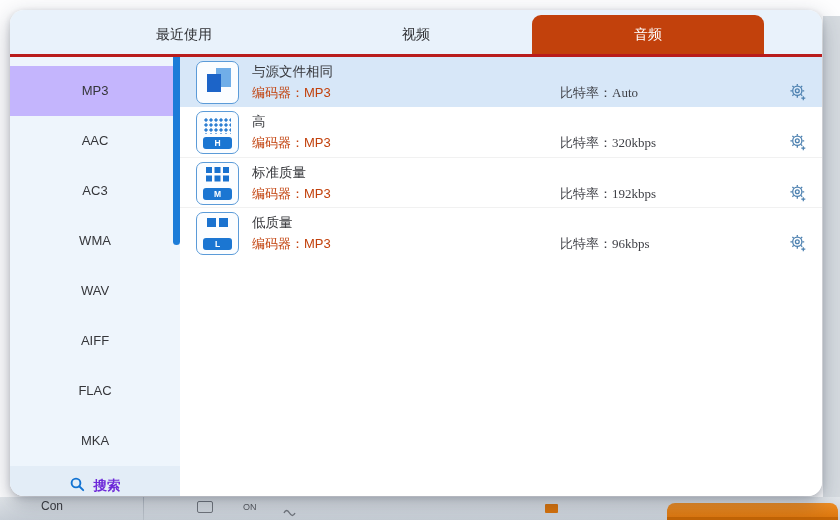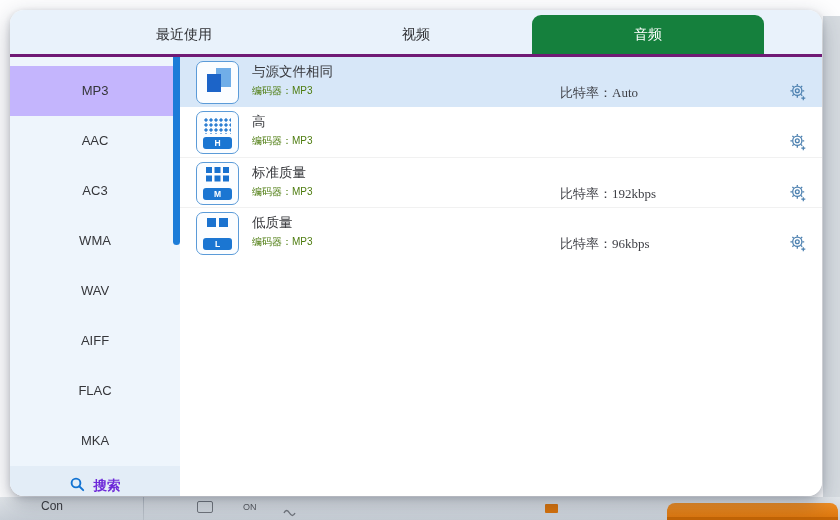--- a/index.html
+++ b/index.html
@@ -27,25 +27,25 @@
     background:linear-gradient(#ef8e24,#d9730a); box-shadow:inset 0 -3px 0 #c46505; }
 
   
   .popup { position:absolute; left:10px; top:10px; width:812px; height:486px;
     background:#fff; border-radius:14px; z-index:10; overflow:hidden;
     box-shadow:0 8px 22px rgba(30,40,60,.30), 0 2px 6px rgba(30,40,60,.18);
     display:flex; flex-direction:column; }
 
   
   .tabbar { height:47px; flex:0 0 47px; background:#e9f2fb;
-    border-bottom:3px solid #701a75;
+    border-bottom:3px solid #b91c1c;
     display:flex; align-items:flex-end; padding:0 58px; }
   .tab { flex:1; height:39px; line-height:39px; text-align:center;
     font-size:14px; color:#2e2f33; cursor:default; }
-  .tab.active { background:#15803d; color:#fff; border-radius:9px 9px 0 0; }
+  .tab.active { background:#c2410c; color:#fff; border-radius:9px 9px 0 0; }
 
   .main { flex:1; display:flex; min-height:0; }
 
   
   .sidebar { width:170px; flex:0 0 170px; background:#eef5fc; position:relative;
     display:flex; flex-direction:column; }
   .side-item { height:50px; line-height:50px; text-align:center;
     font-size:13px; color:#35363a; }
   .side-item.selected { background:#c4b5fd;margin-top:9px; }
   .side-spacer { flex:1; }
@@ -69,21 +69,21 @@
   .ic-dots { position:absolute; left:7px; top:6px; width:27px; height:16px;
     background-image:radial-gradient(circle at 2px 2px, #2e7fd2 1.5px, transparent 1.7px);
     background-size:5px 5px; }
   .ic-grid { position:absolute; left:9px; top:4px; }
   .ic-grid4 { position:absolute; left:10px; top:5px; }
   .ic-badge { position:absolute; left:6px; right:6px; bottom:4px; height:12px;
     background:#1b76d2; border-radius:3px; color:#fff; font-size:8.5px;
     font-weight:bold; line-height:12px; text-align:center; }
 
   .row-title   { position:absolute; left:72px; top:6px;  font-size:13.5px; color:#37383c; }
-  .row-encoder { position:absolute; left:72px; top:27px; font-size:10px;   color:#4d7c0f; }
+  .row-encoder { position:absolute; left:72px; top:27px; font-size:13px;   color:#c2410c; }
   .row-bitrate { position:absolute; left:380px; top:27px; font-size:13px;  color:#3e3f45;font-family:Liberation Serif, serif; }
   .gear-btn { position:absolute; right:14px; top:25px; width:20px; height:20px;
     background:none; border:none; padding:0; cursor:pointer; }
 </style>
 </head>
 <body>
 
 <div class="backdrop-right"></div>
 <div class="backdrop-bottom">
   <span class="bd-con">Con</span>
@@ -151,20 +151,21 @@
         </button>
       </div>
 
       <div class="preset-row">
         <div class="icon-box">
           <div class="ic-dots"></div>
           <div class="ic-badge">H</div>
         </div>
         <div class="row-title">高</div>
         <div class="row-encoder">编码器：MP3</div>
+        <div class="row-bitrate">比特率：320kbps</div>
         <button class="gear-btn">
           <svg viewBox="0 0 20 20" width="20" height="20" fill="none" stroke="#4d81b0" stroke-width="1.3">
             <circle cx="9.3" cy="8.8" r="4.6"></circle>
               <circle cx="9.3" cy="8.8" r="1.9"></circle>
             <path d="M14.4 8.8h1.8M12.9 12.4l1.3 1.3M9.3 13.9v1.8M5.7 12.4l-1.3 1.3M4.2 8.8H2.4M5.7 5.2 4.4 3.9M9.3 3.7V1.9M12.9 5.2l1.3-1.3"></path>
             <path d="M15.3 14.2v4M13.3 16.2h4" stroke-width="1.2"></path>
           </svg>
         </button>
       </div>
 

